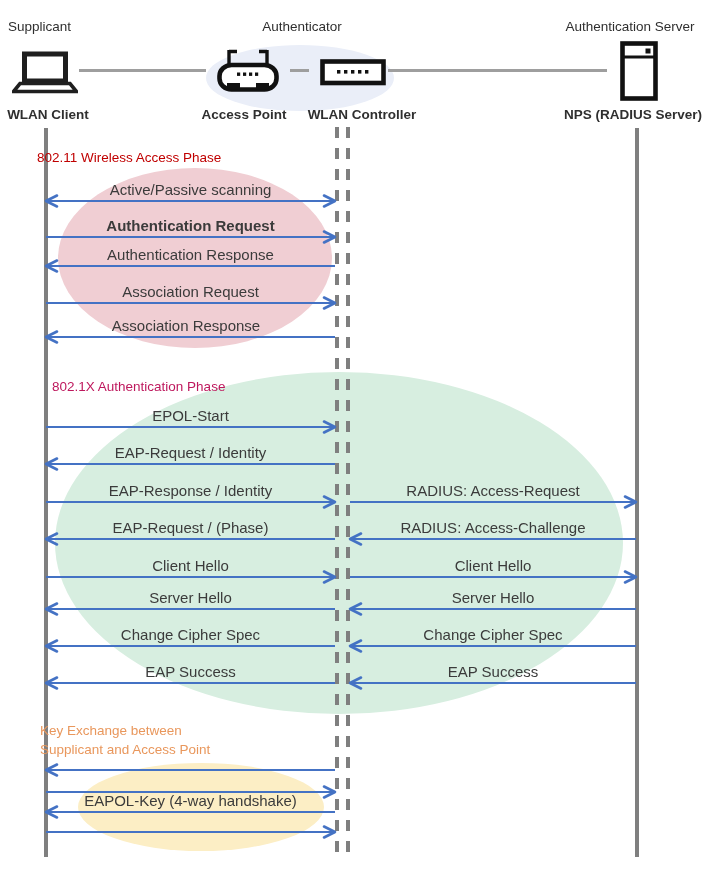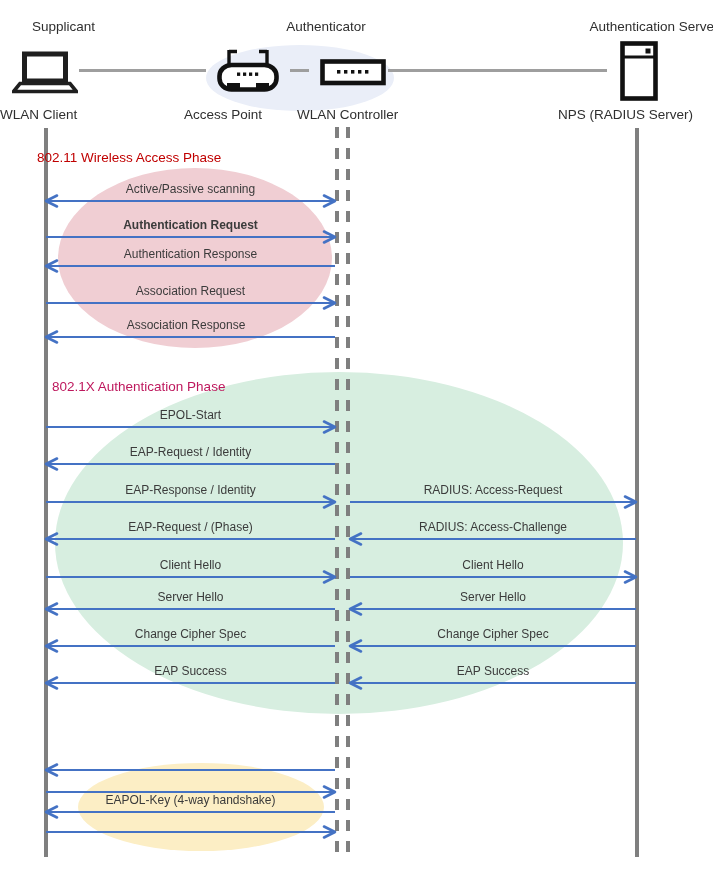--- a/index.html
+++ b/index.html
@@ -1,34 +1,34 @@
 <!DOCTYPE html>
 <html><head>
 <meta charset="utf-8">
 <style>
   html,body{margin:0;padding:0;background:#fff;}
   .canvas{position:relative;width:713px;height:875px;background:#fff;
           font-family:"Liberation Sans",sans-serif;overflow:hidden;}
-  .role-label{position:absolute;font-size:13.5px;color:#2f2f2f;text-align:center;z-index:3;margin-left:24px;}
-  .device-label{position:absolute;font-size:13.5px;color:#2f2f2f;text-align:left;z-index:3;}
+  .role-label{position:absolute;font-size:13.5px;color:#2f2f2f;text-align:center;z-index:3;}
+  .device-label{position:absolute;font-size:13.5px;color:#2f2f2f;text-align:center;z-index:3;font-weight:bold;}
   .icon{position:absolute;z-index:2;}
   .connector{position:absolute;height:3px;background:#9e9e9e;z-index:1;}
   .lifeline{position:absolute;width:4px;background:#7f7f7f;z-index:1;}
   .lifeline.dashed{background:repeating-linear-gradient(to bottom,#7f7f7f 0 11px,transparent 11px 21px);}
   .ellipse{position:absolute;border-radius:50%;z-index:0;}
   .auth-bg{left:206px;top:45px;width:188px;height:66px;background:#EAEEF8;}
   .e-red{left:58px;top:168px;width:274px;height:180px;background:#F0CED3;}
   .e-green{left:55px;top:372px;width:568px;height:342px;background:#D7EEE0;}
   .e-yellow{left:78px;top:763px;width:246px;height:88px;background:#FCEEC5;}
   .phase-title{position:absolute;width:300px;font-size:13.5px;line-height:19px;
                text-align:left;white-space:pre-line;z-index:3;}
   .t-red{left:37px;top:148px;color:#C00000;}
   .t-green{left:52px;top:377px;color:#be185d;}
   .t-orange{left:40px;top:721px;color:#E9975C;}
-  .msg-label{position:absolute;width:300px;height:17px;line-height:17px;font-size:12px;
+  .msg-label{position:absolute;width:300px;height:17px;line-height:17px;font-size:15px;
              color:#3b3b3b;text-align:center;z-index:3;}
   #arrow-layer{position:absolute;left:0;top:0;z-index:2;pointer-events:none;}
 </style>
 </head>
 <body>
 
 <div class="canvas">
 
   <div class="role-label" style="left:8px;top:19px;width:90px;text-align:left;">Supplicant</div>
   <div class="role-label" style="left:232px;top:19px;width:140px;">Authenticator</div>
@@ -80,20 +80,22 @@
   <div class="lifeline dashed" style="left:335px;top:127px;height:731px;"></div>
   <div class="lifeline dashed" style="left:346px;top:127px;height:731px;"></div>
   <div class="lifeline" style="left:635px;top:128px;height:729px;"></div>
 
   <div class="ellipse e-red"></div>
   <div class="ellipse e-green"></div>
   <div class="ellipse e-yellow"></div>
 
   <div class="phase-title t-red">802.11 Wireless Access Phase</div>
   <div class="phase-title t-green">802.1X Authentication Phase</div>
+  <div class="phase-title t-orange">Key Exchange between
+Supplicant and Access Point</div>
 
   <svg id="arrow-layer" width="713" height="875" viewBox="0 0 713 875">
       <g>
         <line x1="46" y1="201" x2="335" y2="201" stroke="#4472C4" stroke-width="2"></line>
         <path d="M 324,195.5 L 335,201 L 324,206.5" fill="none" stroke="#4472C4" stroke-width="2.6" stroke-linejoin="round" stroke-linecap="round"></path>
         <path d="M 57,195.5 L 46,201 L 57,206.5" fill="none" stroke="#4472C4" stroke-width="2.6" stroke-linejoin="round" stroke-linecap="round"></path>
       </g>
       <g>
         <line x1="46" y1="237" x2="335" y2="237" stroke="#4472C4" stroke-width="2"></line>
         <path d="M 324,231.5 L 335,237 L 324,242.5" fill="none" stroke="#4472C4" stroke-width="2.6" stroke-linejoin="round" stroke-linecap="round"></path>

